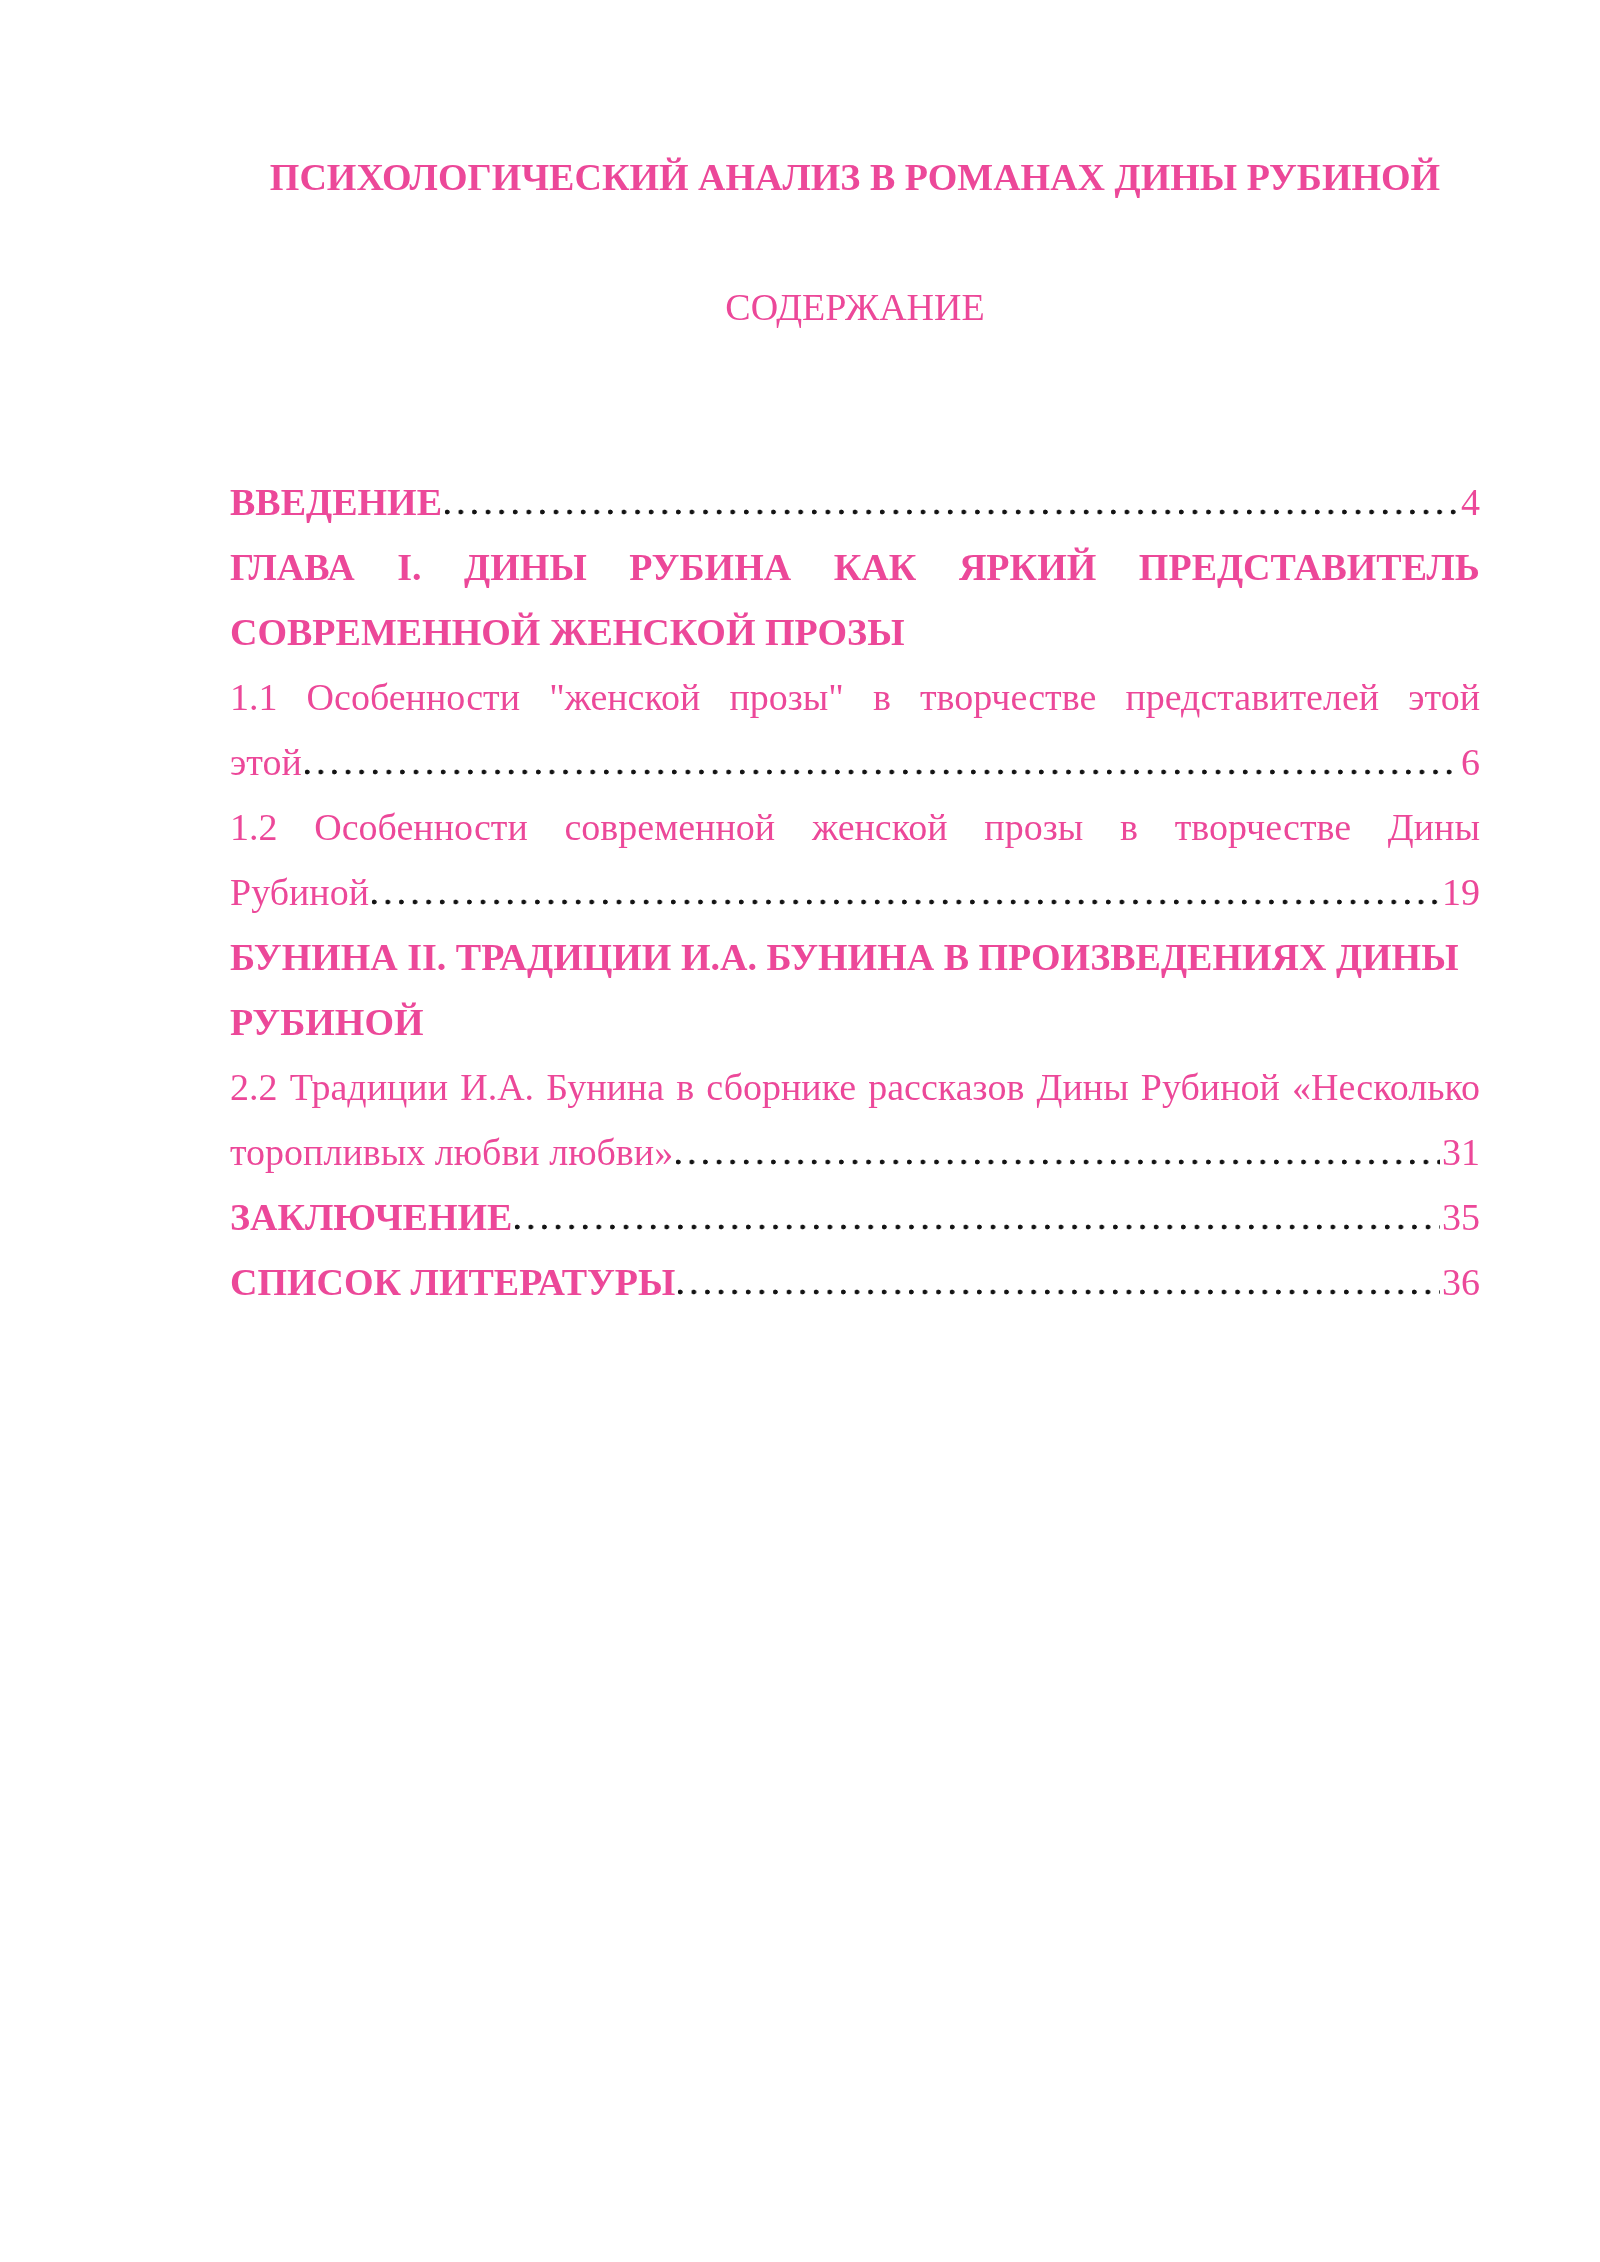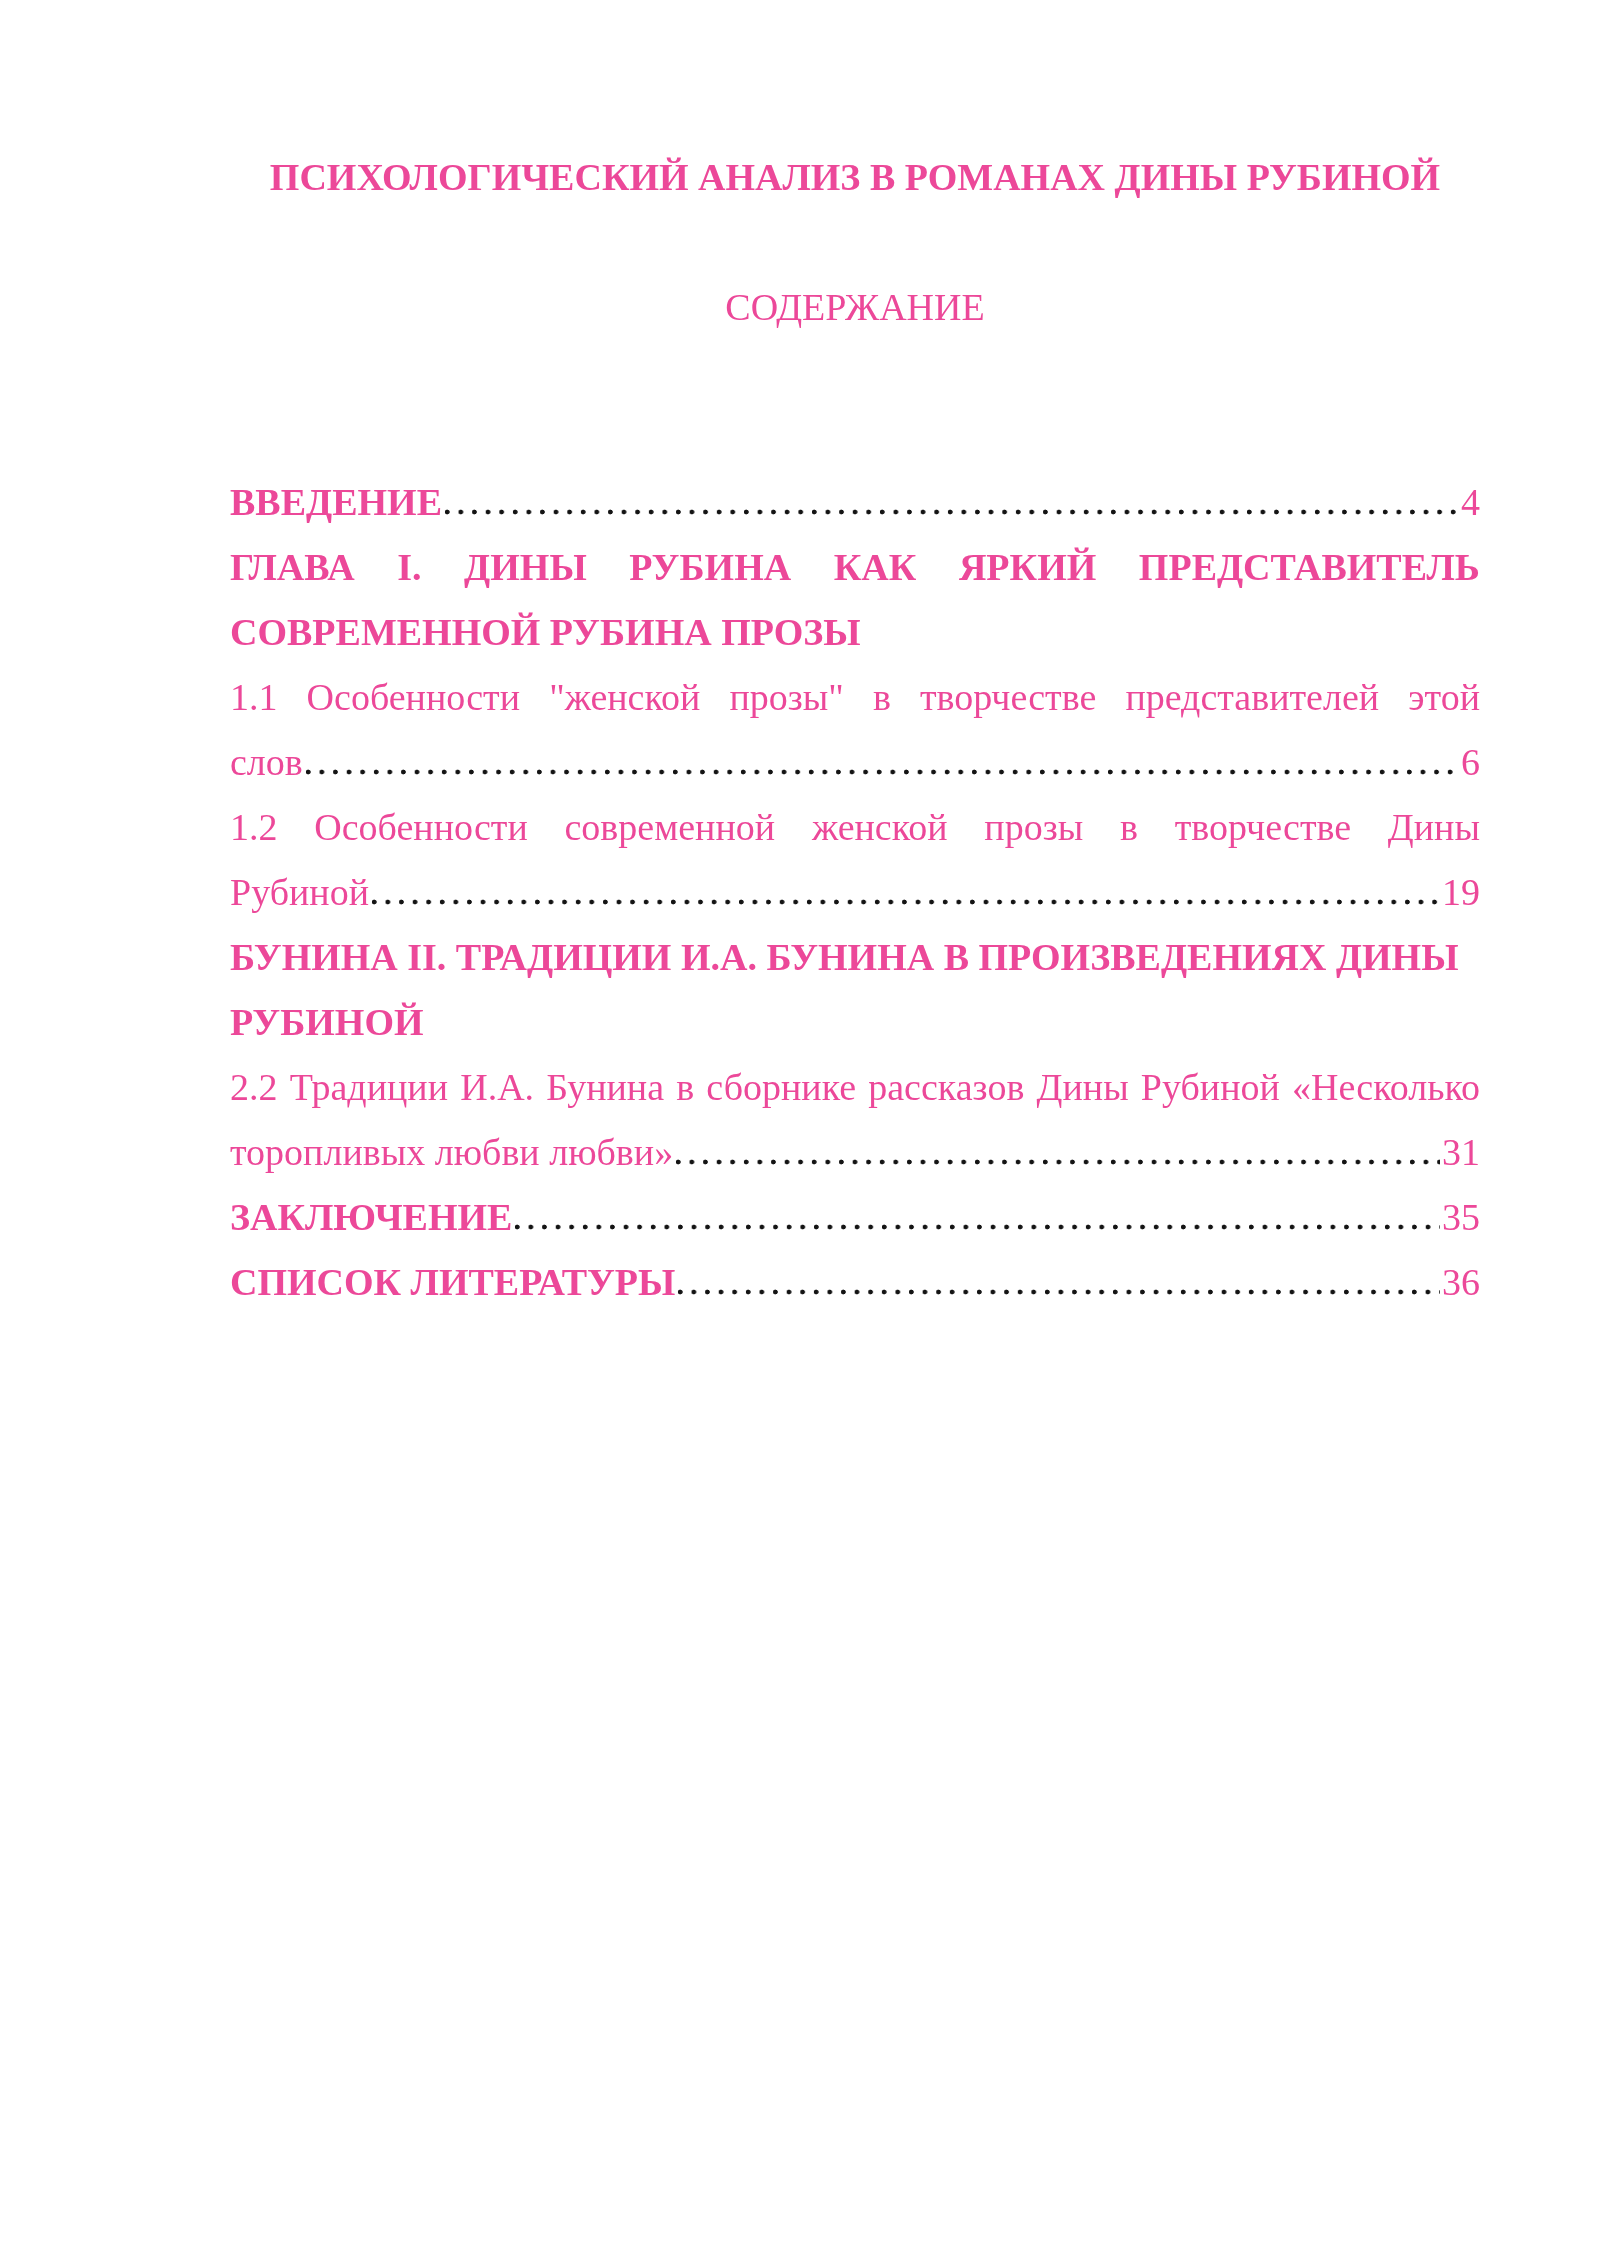--- a/index.html
+++ b/index.html
@@ -71,24 +71,24 @@
   <div class="content">
     <div class="doc-title">ПСИХОЛОГИЧЕСКИЙ АНАЛИЗ В РОМАНАХ ДИНЫ РУБИНОЙ</div>
     <div class="doc-subtitle">СОДЕРЖАНИЕ</div>
     <div class="toc">
         <div class="line leader-row">
           <span class="lbl bold">ВВЕДЕНИЕ</span>
           <span class="leader"></span>
           <span class="pg">4</span>
         </div>
         <div class="line justify bold">ГЛАВА I. ДИНЫ РУБИНА КАК ЯРКИЙ ПРЕДСТАВИТЕЛЬ</div>
-        <div class="line plain bold">СОВРЕМЕННОЙ РУБИНА ПРОЗЫ</div>
+        <div class="line plain bold">СОВРЕМЕННОЙ ЖЕНСКОЙ ПРОЗЫ</div>
         <div class="line justify">1.1 Особенности "женской прозы" в творчестве представителей этой</div>
         <div class="line leader-row">
-          <span class="lbl">слов</span>
+          <span class="lbl">этой</span>
           <span class="leader"></span>
           <span class="pg">6</span>
         </div>
         <div class="line justify">1.2 Особенности современной женской прозы в творчестве Дины</div>
         <div class="line leader-row">
           <span class="lbl">Рубиной</span>
           <span class="leader"></span>
           <span class="pg">19</span>
         </div>
         <div class="line plain bold">БУНИНА II. ТРАДИЦИИ И.А. БУНИНА В ПРОИЗВЕДЕНИЯХ ДИНЫ</div>

